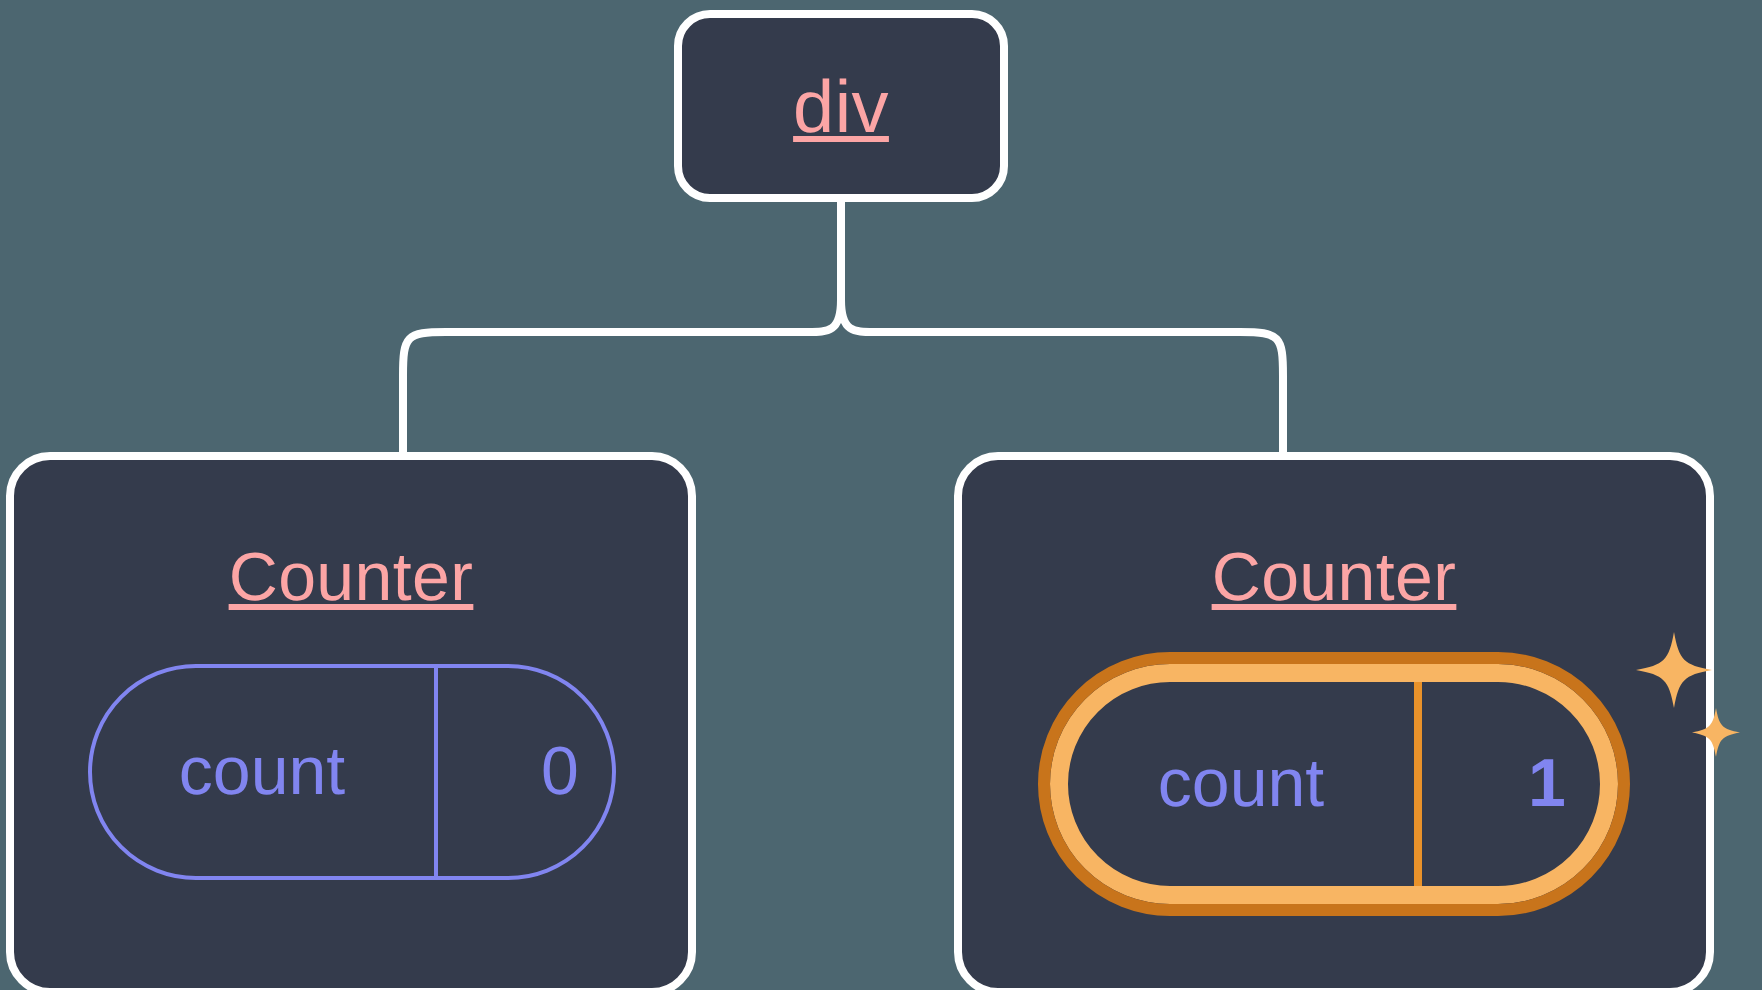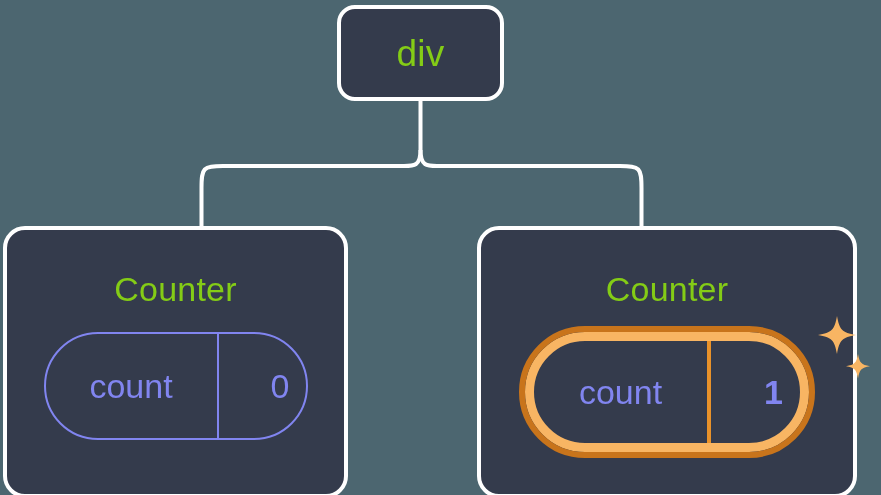--- a/index.html
+++ b/index.html
@@ -55,25 +55,26 @@
   }
   .node-left {
     left: 3px;
     width: 345px;
   }
   .node-right {
     left: 477px;
     width: 380px;
   }
   .node-title {
-    color: #84cc16;
+    color: #fca5a5;
     font-size: 34px;
     line-height: 1;
     letter-spacing: 0.2px;
     white-space: nowrap;
+    text-decoration: underline;
   }
 
   
   .pill-wrap {
     position: relative;
     margin-top: 26px;
   }
   .pill {
     box-sizing: border-box;
     display: flex;

